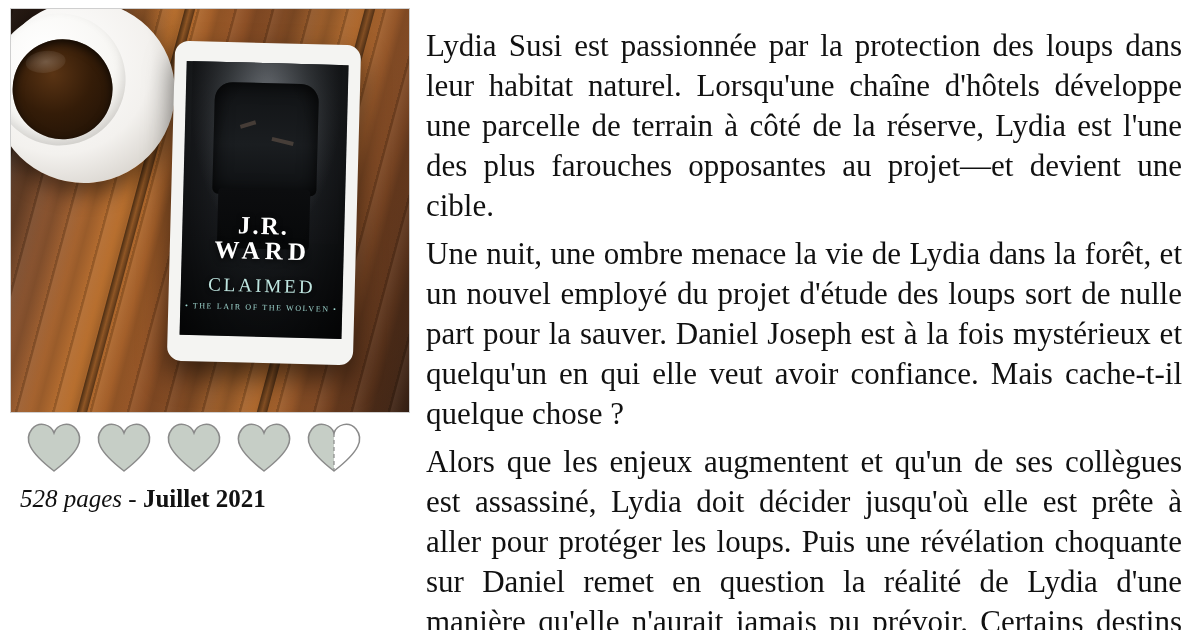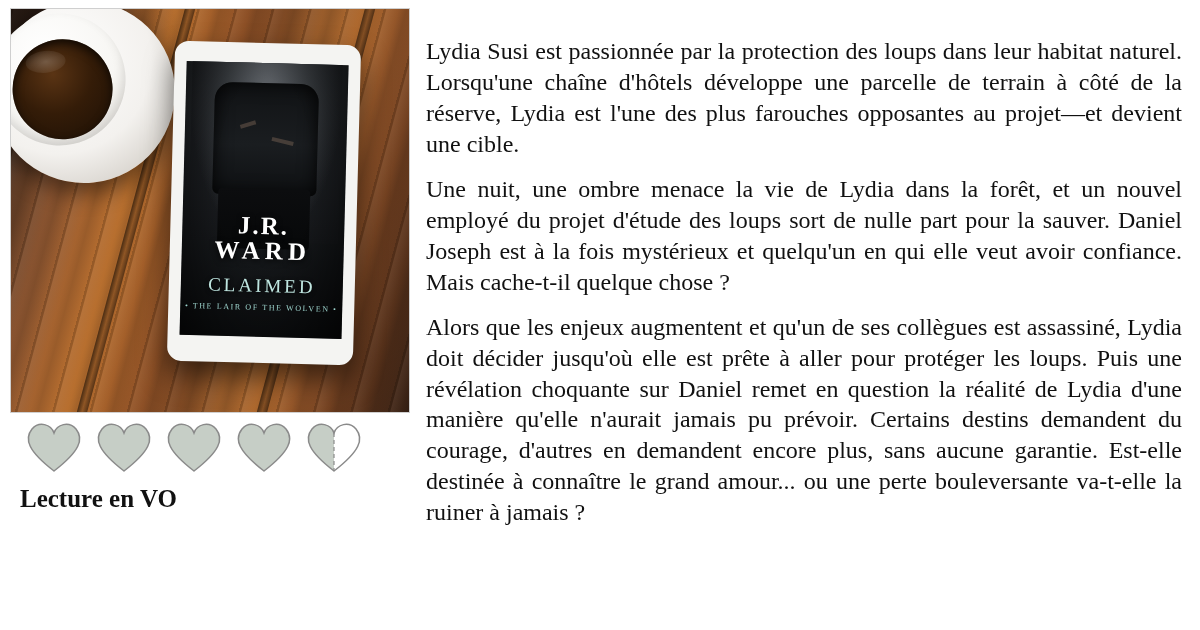--- a/index.html
+++ b/index.html
@@ -258,23 +258,23 @@
     margin-top: 2px;
   }
 
   
   .right-col {
     flex: 1 1 auto;
     padding: 22px 18px 10px 14px;
     box-sizing: border-box;
   }
   .synopsis p {
-    margin: 14px 0 8px 0;
+    margin: 4px 0 8px 0;
     font-family: "Liberation Serif", serif;
-    font-size: 24px;
+    font-size: 31px;
     line-height: 1.29;
     color: #111;
     text-align: justify;
     text-justify: inter-word;
     hyphens: manual;
   }
   .synopsis p:last-child { margin-bottom: 0; }
 </style>
 </head>
 <body>
@@ -336,21 +336,25 @@
       <div class="heart">
         <svg width="64" height="52" viewBox="0 0 64 52" aria-hidden="true">
           <path d="M32 50 C6 30 2 18 10 8 C17 0 29 3 32 12 L32 50 Z" fill="#c6cec6"></path>
           <path d="M32 50 C6 30 2 18 10 8 C17 0 29 3 32 12 C35 3 47 0 54 8 C62 18 58 30 32 50 Z" fill="none" stroke="#8a8a8a" stroke-width="1.5"></path>
           <path d="M32 12 L32 50" fill="none" stroke="#8a8a8a" stroke-width="1.2" stroke-dasharray="4 3"></path>
         </svg>
       </div>
     </div>
 
     <div class="meta">
-      <div class="reading">Lecture en VO</div>
+      <div class="pages-line">
+        <span class="pages">528 pages</span>
+        <span class="sep">-</span>
+        <span class="date">Juillet 2021</span>
+      </div>
     </div>
   </div>
 
   <div class="right-col">
     <div class="synopsis">
       <p>Lydia Susi est passionnée par la protection des loups dans leur habitat naturel. Lorsqu'une chaîne d'hôtels développe une parcelle de terrain à côté de la réserve, Lydia est l'une des plus farouches opposantes au projet—et devient une cible.</p>
       <p>Une nuit, une ombre menace la vie de Lydia dans la forêt, et un nouvel employé du projet d'étude des loups sort de nulle part pour la sauver. Daniel Joseph est à la fois mystérieux et quelqu'un en qui elle veut avoir confiance. Mais cache-t-il quelque chose ?</p>
       <p>Alors que les enjeux augmentent et qu'un de ses collègues est assassiné, Lydia doit décider jusqu'où elle est prête à aller pour protéger les loups. Puis une révélation choquante sur Daniel remet en question la réalité de Lydia d'une manière qu'elle n'aurait jamais pu prévoir. Certains destins demandent du courage, d'autres en demandent encore plus, sans aucune garantie. Est-elle destinée à connaître le grand amour... ou une perte bouleversante va-t-elle la ruiner à jamais ?</p>
     </div>
   </div>

